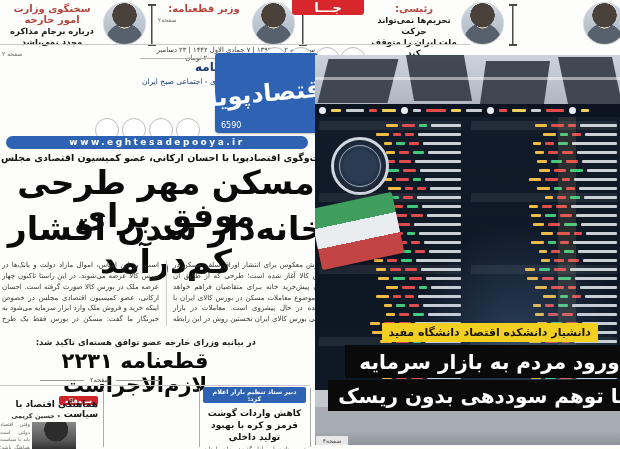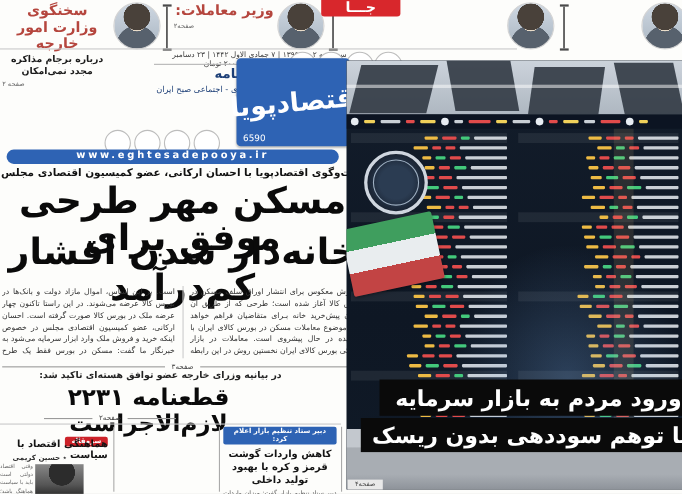--- a/index.html
+++ b/index.html
@@ -2,21 +2,21 @@
 <html lang="fa"><head>
 <meta charset="utf-8">
 <style>
   html,body{margin:0;padding:0;background:#e8e8e8;font-family:"DejaVu Sans",sans-serif;}
   .page{position:relative;width:620px;height:449px;margin:0 auto;background:#fdfdfb;overflow:hidden;
         box-shadow:0 0 4px rgba(0,0,0,.35);}
   .abs{position:absolute;}
 
   
   .brief{direction:rtl;text-align:center;}
-  .brief-label{color:#b5463e;font-size:13px;font-weight:bold;}
+  .brief-label{color:#b5463e;font-size:10px;font-weight:bold;}
   .brief-headline{font-size:8.5px;font-weight:bold;color:#1b1b1b;line-height:1.3;white-space:pre-line;margin-top:1px;}
   .brief-page{text-align:left;font-size:6px;color:#666;margin-top:2px;}
   .portrait{width:41px;height:41px;border-radius:50%;border:1px solid #d4d4d4;
     background:
       radial-gradient(circle at 50% 30%, #49413a 0 34%, rgba(0,0,0,0) 35%),
       radial-gradient(circle at 50% 42%, #e9dcc9 0 26%, rgba(0,0,0,0) 27%),
       radial-gradient(circle at 50% 95%, #57616d 0 42%, rgba(0,0,0,0) 43%),
       linear-gradient(180deg,#cfd8e2,#a9b5c1);}
   .vdiv{width:8px;border-top:2px solid #4a4a4a;border-bottom:2px solid #4a4a4a;
         background:linear-gradient(#4a4a4a,#4a4a4a) 50% 0/1.5px 100% no-repeat;}
@@ -88,35 +88,41 @@
   .photo-page{background:#e9e9e9;color:#444;font-size:6px;text-align:center;line-height:9px;}
 </style>
 </head>
 <body>
 
 <div class="page">
 
   <div class="brief abs" style="left:2px;top:3px;width:100px;">
     <div class="brief-label">سخنگوی وزارت امور خارجه</div>
     <div class="brief-headline">درباره برجام مذاکره
-مجدد نمی‌امکان</div>
+مجدد نمی‌باشد</div>
     <div class="brief-page">صفحه ۲</div>
   </div>
   <div class="portrait abs" style="left:103px;top:2px;"></div>
   <div class="vdiv abs" style="left:148px;top:4px;height:38px;"></div>
 
   <div class="brief abs" style="left:158px;top:3px;width:92px;">
-    <div class="brief-label">وزیر معاملات:</div>
+    <div class="brief-label">وزیر قطعنامه:</div>
     <div class="brief-page">صفحه۲</div>
   </div>
   <div class="portrait abs" style="left:252px;top:2px;"></div>
   <div class="vdiv abs" style="left:299px;top:4px;height:38px;"></div>
 
   <div class="ad-banner abs" style="left:292px;top:0;width:72px;height:15px;">جـــا</div>
 
+  <div class="brief abs" style="left:368px;top:3px;width:92px;">
+    <div class="brief-label">رئیسی:</div>
+    <div class="brief-headline">تحریم‌ها نمی‌تواند حرکت
+ملت ایران را متوقف کند</div>
+    <div class="brief-page">صفحه۲</div>
+  </div>
   <div class="portrait abs" style="left:461px;top:2px;"></div>
   <div class="vdiv abs" style="left:509px;top:4px;height:38px;"></div>
 
   <div class="portrait abs" style="left:583px;top:2px;"></div>
 
   <div class="hrule abs" style="left:0;top:44px;width:470px;"></div>
   <div class="dateline abs" style="left:150px;top:46px;width:165px;">سه شنبه ۲ دی ۱۳۹۹ | ۷ جمادی الاول ۱۴۴۲ | ۲۳ دسامبر ۲۰۲۰ | سال شانزدهم | ۸ صفحه | ۲۰۰۰ تومان</div>
   <div class="hrule abs" style="left:140px;top:58px;width:175px;background:#b5b5b5;"></div>
   <div class="scallop abs" style="left:262px;top:47px;"></div>
   <div class="scallop abs" style="left:288px;top:47px;"></div>
@@ -132,25 +138,20 @@
   <div class="scallop abs" style="left:95px;top:118px;width:22px;height:22px;"></div>
   <div class="scallop abs" style="left:122px;top:118px;width:22px;height:22px;"></div>
   <div class="scallop abs" style="left:149px;top:118px;width:22px;height:22px;"></div>
   <div class="scallop abs" style="left:176px;top:118px;width:22px;height:22px;"></div>
   <div class="url-strip abs" style="left:6px;top:136px;width:302px;height:13px;">www.eghtesadepooya.ir</div>
 
   <div class="kicker abs" style="left:0;top:152px;width:332px;">گفت‌وگوی اقتصادپویا با احسان ارکانی، عضو کمیسیون اقتصادی مجلس</div>
   <div class="lead-headline abs" style="left:0;top:166px;width:332px;">مسکن مهر طرحی موفق برای</div>
   <div class="lead-headline abs" style="left:0;top:212px;width:332px;">خانه‌دار شدن اقشار کم‌درآمد</div>
   <div class="lead-body abs" style="left:2px;top:260px;width:328px;height:66px;overflow:hidden;">شمارش معکوس برای انتشار اوراق سلف مسکن در بورس کالا آغاز شده است؛ طرحی که از طریق آن امکان پیش‌خرید خانه بـرای متقاضیان فراهم خواهد شد. موضوع معاملات مسکن در بورس کالای ایران با دو ایده در حال پیشروی است. معاملات در بازار فیزیکی بورس کالای ایران نخستین روش در این رابطه است. بر این اساس، اموال مازاد دولت و بانک‌ها در بورس کالا عرضه می‌شوند. در این راستا تاکنون چهار عرضه ملک در بورس کالا صورت گرفته است. احسان ارکانی، عضو کمیسیون اقتصادی مجلس در خصوص اینکه خرید و فروش ملک وارد ابزار سرمایه می‌شود به خبرنگار ما گفت: مسکن در بورس فقط یک طرح است که هنوز تصویب نشده و این طرح باید به‌صورت تخصصی دنبال شود تا اقشار کم‌درآمد صاحب‌خانه شوند...</div>
-  <div class="page-rule abs" style="left:2px;top:329px;width:328px;">
-    <div class="ln"></div>
-    <div class="tx">صفحه۳</div>
-    <div class="ln"></div>
-  </div>
 
   <div class="res-kicker abs" style="left:0;top:337px;width:256px;">در بیانیه وزرای خارجه عضو توافق هسته‌ای تاکید شد:</div>
   <div class="res-headline abs" style="left:0;top:349px;width:270px;">قطعنامه ۲۲۳۱ لازم‌الاجراست</div>
   <div class="page-rule abs" style="left:40px;top:376px;width:120px;">
     <div class="ln"></div>
     <div class="tx">صفحه۲</div>
     <div class="ln"></div>
   </div>
   <div class="hrule abs" style="left:0;top:385px;width:310px;"></div>
 
@@ -567,17 +568,18 @@
       </div>
     <div class="vstrip abs" style="left:243px;top:62px;width:18px;height:272px;"></div>
     <div class="glow abs" style="left:80px;top:150px;width:220px;height:200px;"></div>
     <div class="seal abs" style="left:16px;top:82px;width:52px;height:52px;">
         <div class="seal-inner"></div>
       </div>
     <div class="flag abs" style="left:0px;top:145px;width:84px;height:62px;"></div>
     <div class="curb abs" style="left:0;bottom:0;width:305px;height:55px;"></div>
   </div>
 
+  <div class="y-chip abs" style="right:22px;top:323px;height:19px;">دانشیار دانشکده اقتصاد دانشگاه مفید</div>
   <div class="blk-bar abs" style="left:345px;top:345px;width:273px;height:33px;">ورود مردم به بازار سرمایه</div>
   <div class="blk-bar abs" style="left:328px;top:380px;width:292px;height:31px;">با توهم سوددهی بدون ریسک</div>
   <div class="photo-page abs" style="left:316px;top:436px;width:32px;height:9px;">صفحه۴</div>
 
 </div>
 
 </body></html>

